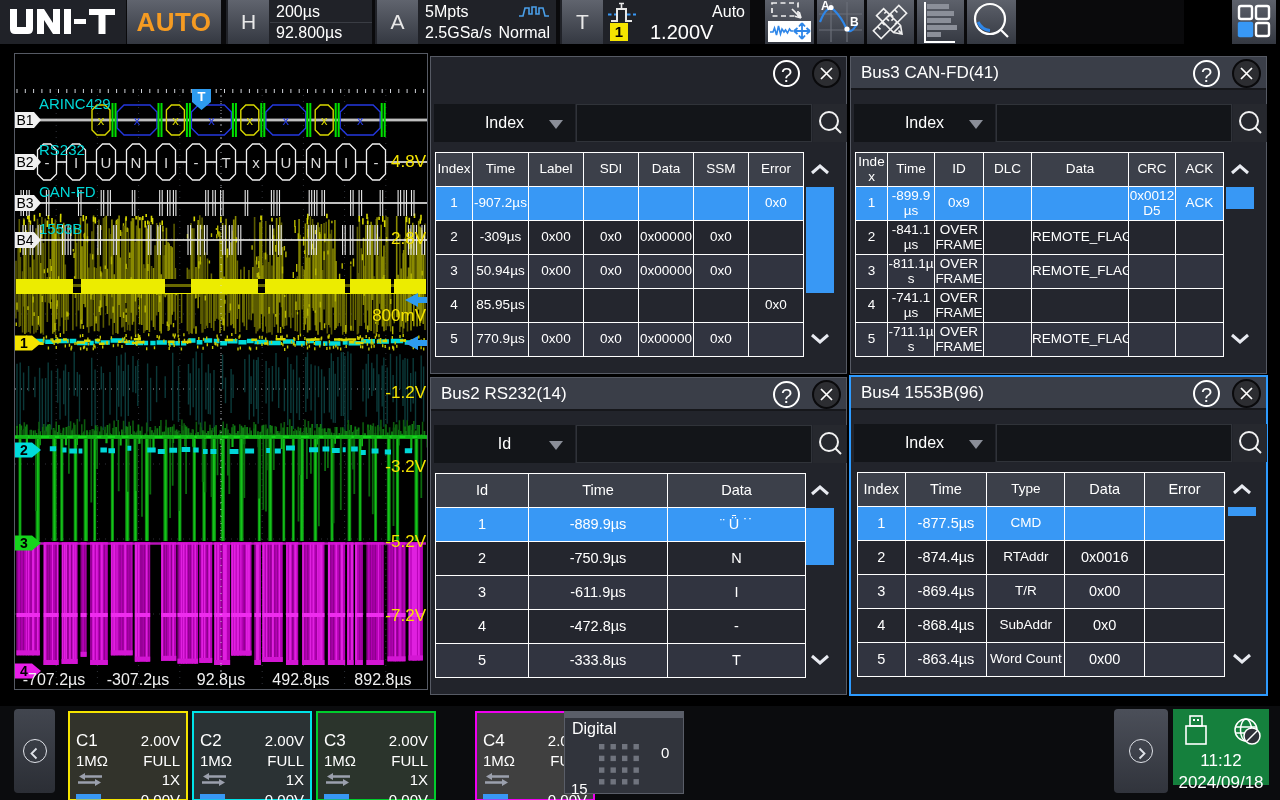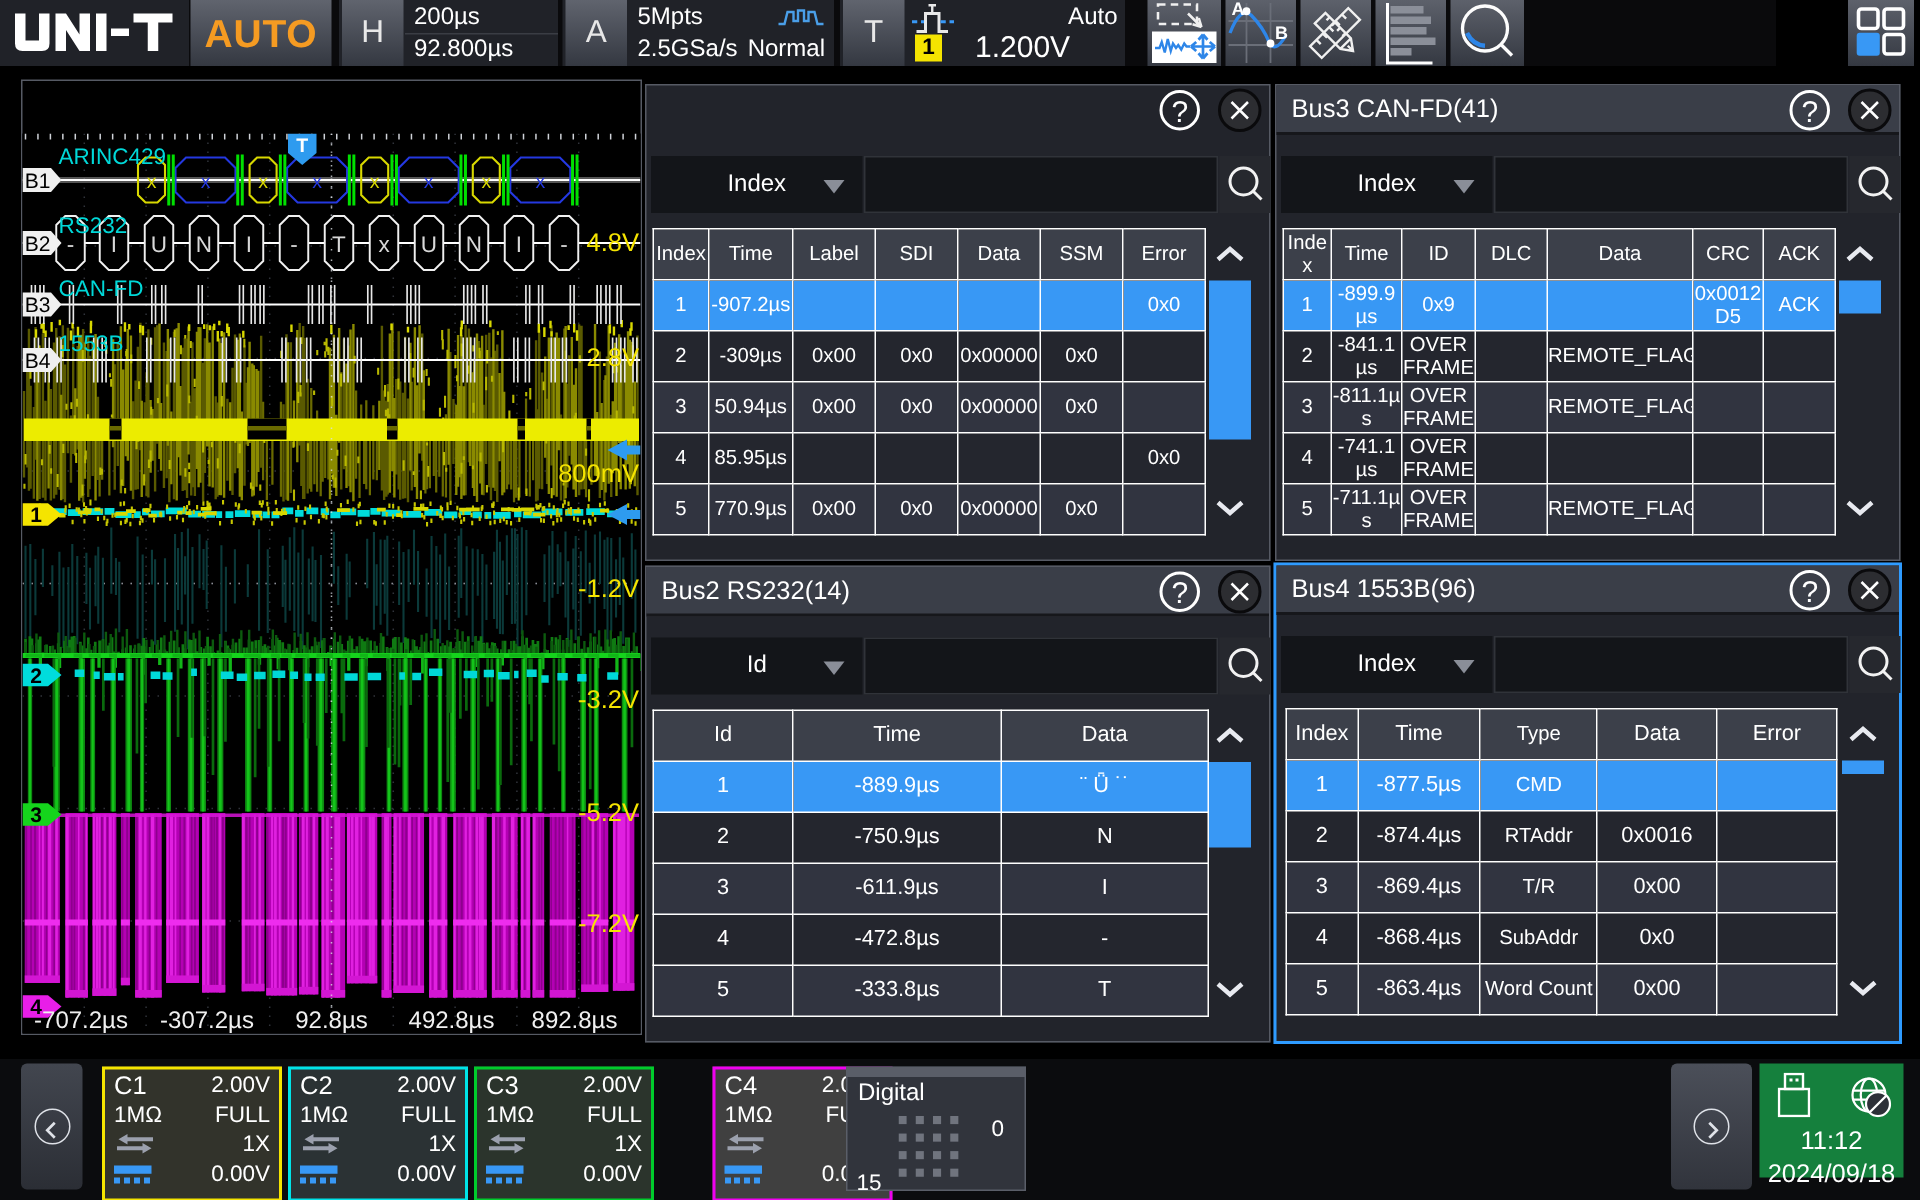--- a/index.html
+++ b/index.html
@@ -41,21 +41,21 @@
   #bus4 tr td:nth-child(3) { font-size:13.5px; }
   .sbar { position:absolute; top:95px; width:34px; height:204px; }
   .sthumb { position:absolute; left:3px; width:28px; background:#3898f5; }
   .chev { position:absolute; left:7px; width:20px; height:12px; }
   
   #botbar { position:absolute; left:0; top:706px; width:1280px; height:94px; background:#0b0c0e; }
   .navbtn { position:absolute; top:3px; width:41px; height:84px; border-radius:4px;
       background:linear-gradient(#42464f,#2b2e35); }
   .navc { position:absolute; left:50%; top:50%; width:24px; height:24px; margin:-12px 0 0 -12px;
       border:1.6px solid #dfe2e8; border-radius:50%; }
-  .chbox { position:absolute; top:5px; width:120px; height:90px; border:2px solid; padding:1px 6px 0 6px; }
+  .chbox { position:absolute; top:5px; width:120px; height:90px; border:2px solid; padding:18px 6px 0 6px; }
   .chrow { display:flex; justify-content:space-between; font-size:15px; line-height:19.5px; color:#fff; }
   .chrow .big { font-size:17px; }
   .ic1 { width:28px; height:15px; margin-top:2px; }
   .ic2 { display:inline-block; width:25px; height:15px; margin-top:3px;
      background:
        linear-gradient(#3898f5,#3898f5) 0 1px/25px 5.5px no-repeat,
        repeating-linear-gradient(90deg,#3898f5 0,#3898f5 4px,transparent 4px,transparent 6.6px) 0 9.5px/25px 4px no-repeat; }
   #digital { position:absolute; left:564px; top:5px; width:120px; height:83px;
       background:#31343c; border:1px solid #5a5e68; border-top:7px solid #5a5e68; font-size:15px; }
   #status { position:absolute; left:1173px; top:3px; width:96px; height:76px; background:#15803d;

